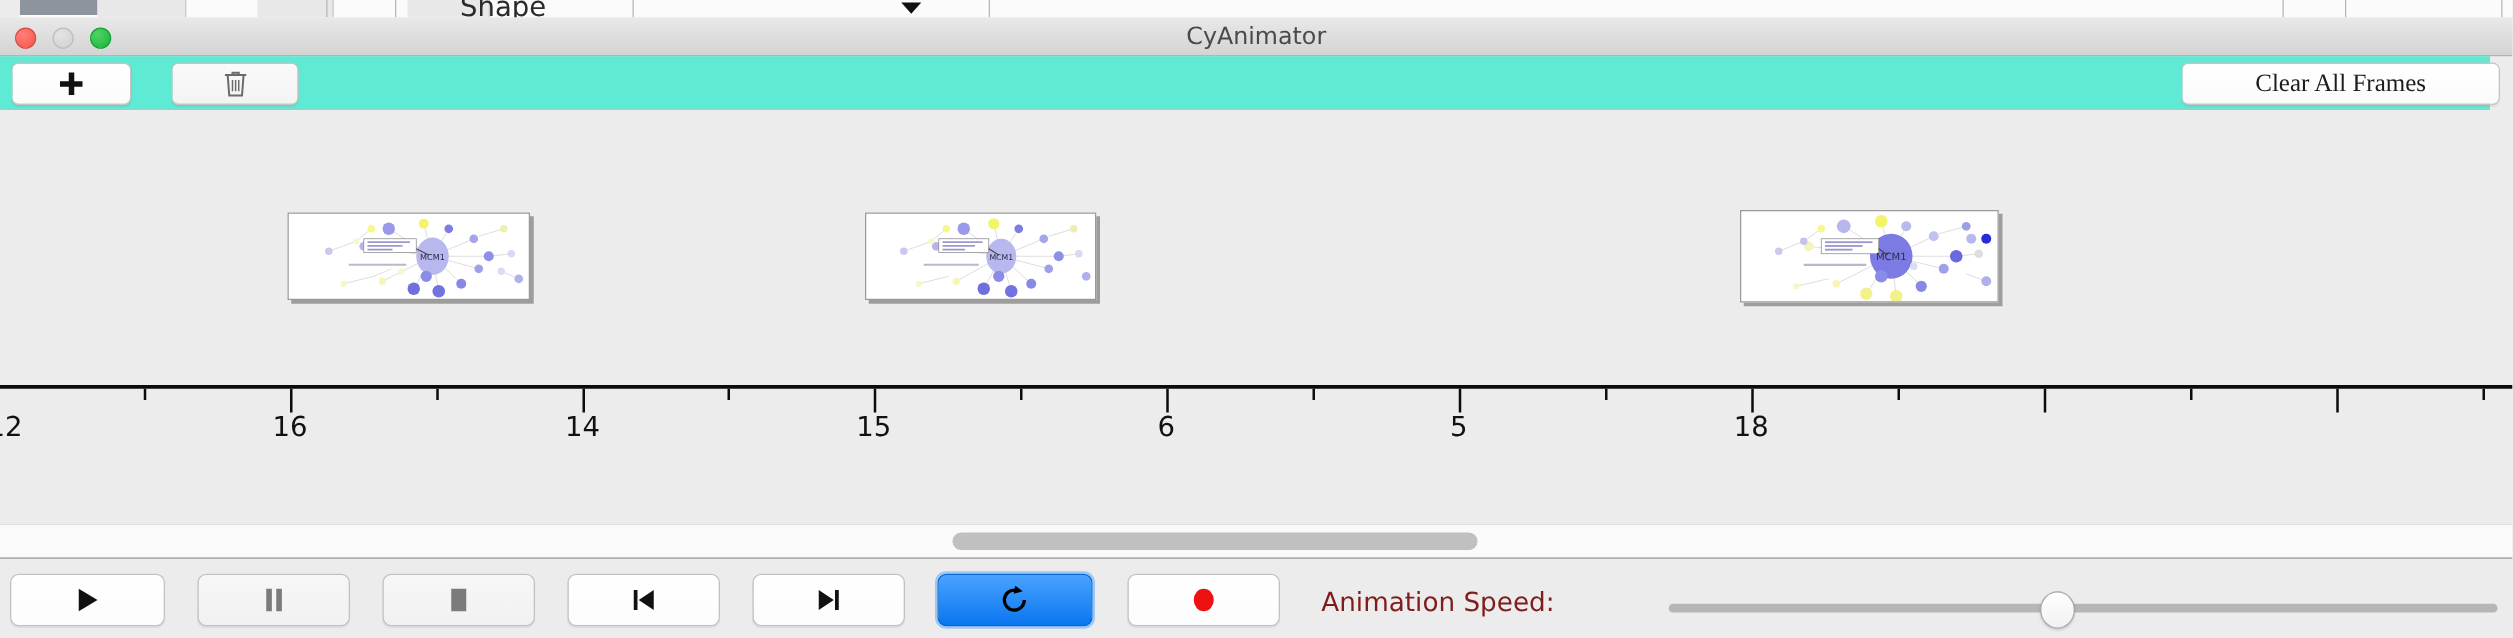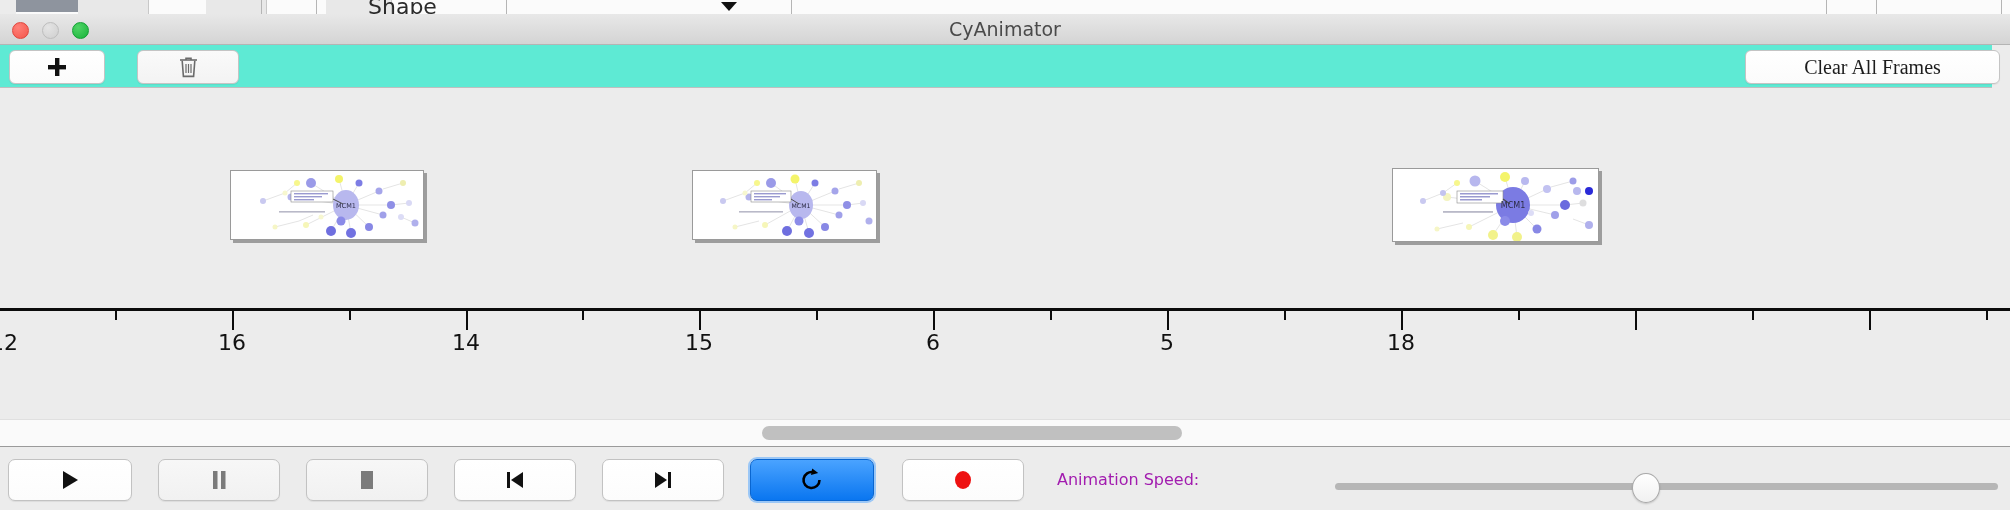--- a/index.html
+++ b/index.html
@@ -110,21 +110,21 @@
     box-shadow:0 0 0 2px rgba(90,170,255,.55);
   }
   #play-button{left:8px;width:122px;}
   #pause-button{left:158px;width:120px;}
   #stop-button{left:306px;width:120px;}
   #skip-start-button{left:454px;width:120px;}
   #skip-end-button{left:602px;width:120px;}
   #loop-button{left:750px;width:122px;}
   #record-button{left:902px;width:120px;}
 
-  .speed-label{position:absolute;left:1057px;top:23px;font-size:16px;color:#a21caf;}
+  .speed-label{position:absolute;left:1057px;top:23px;font-size:21px;color:#7f1d1d;}
   .speed-slider{position:absolute;left:1335px;top:36px;width:663px;height:7px;border-radius:4px;background:#b6b6b6;}
   .speed-knob{
     position:absolute;left:1632px;top:26px;width:26px;height:28px;border-radius:50%;
     background:linear-gradient(to bottom,#ffffff,#f1f1f1);border:1px solid #a8a8a8;
     box-shadow:0 1px 2px rgba(0,0,0,.18);cursor:default;
   }
   .glyph{display:block;}
 </style>
 </head>
 <body>

